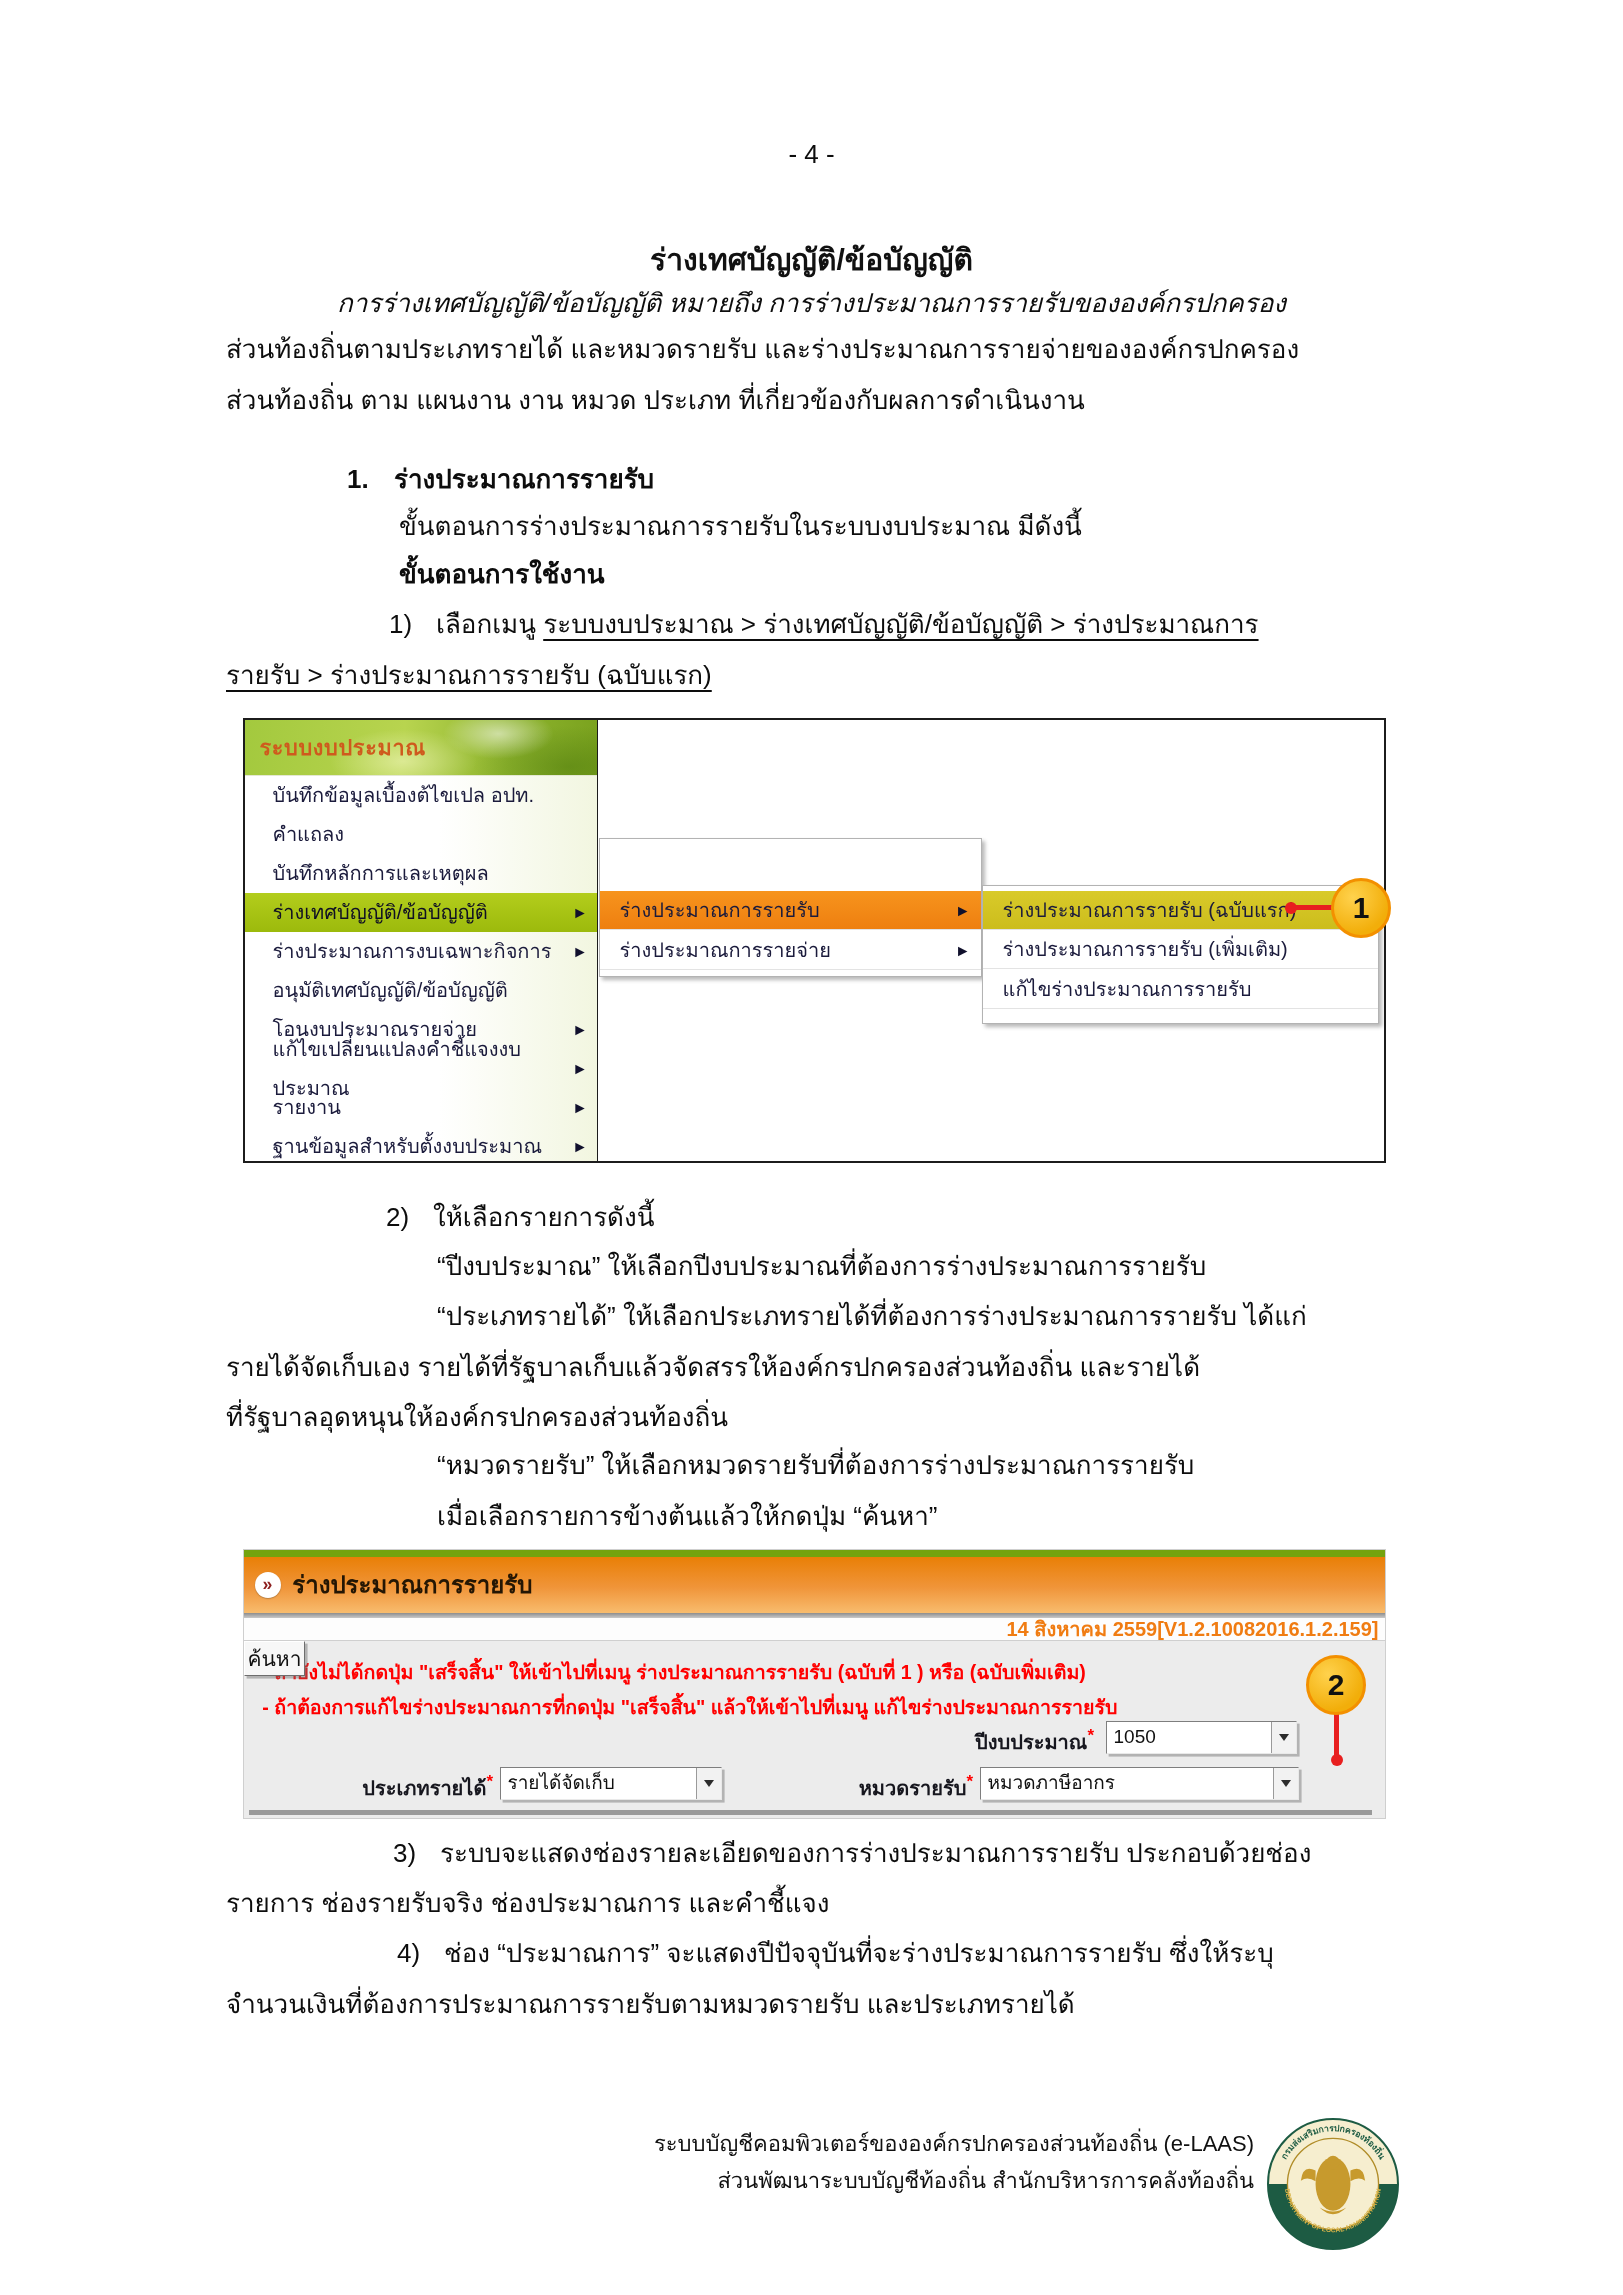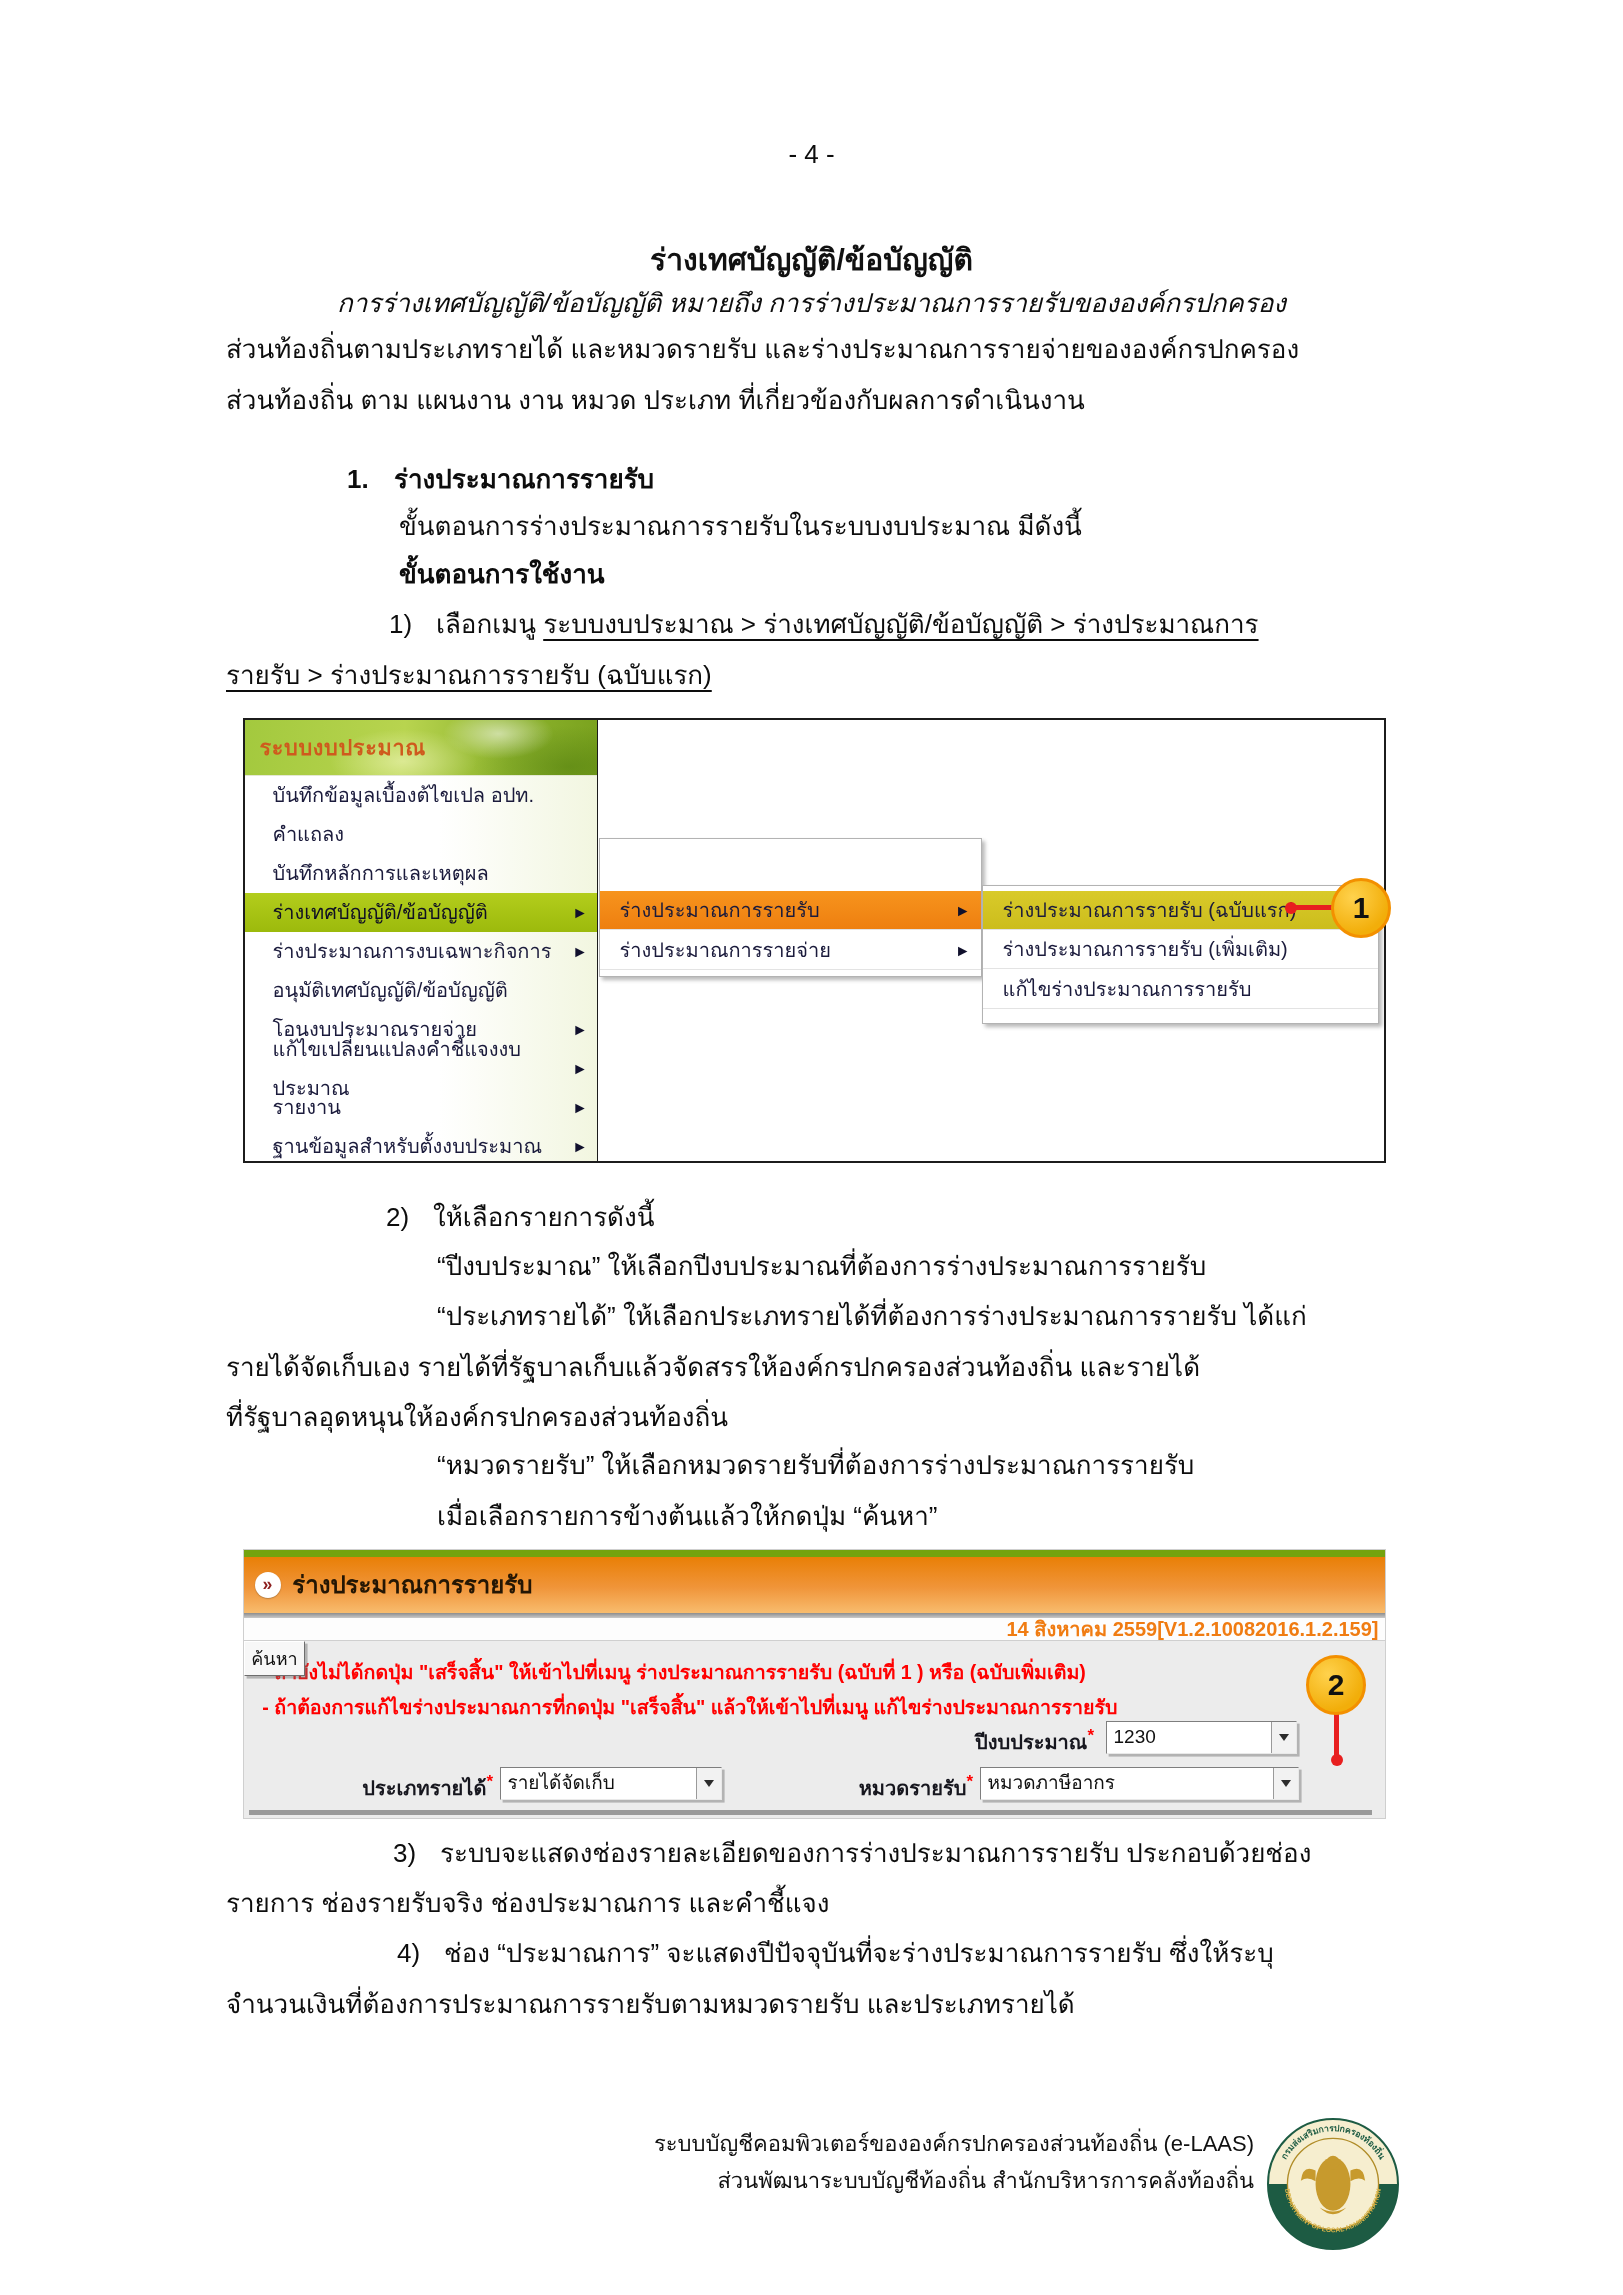--- a/index.html
+++ b/index.html
@@ -71,21 +71,21 @@
        border:1.3px solid;border-color:#7e7e7e #e9e9e9 #e9e9e9 #7e7e7e;
        box-shadow:2.6px 2.6px 0 rgba(110,110,110,.45);display:flex;align-items:stretch;}
   .selval{flex:1;font-size:19px;color:#101010;line-height:30px;padding-left:6.5px;
           overflow:hidden;white-space:nowrap;}
   .selarrow{flex:0 0 23.6px;border-left:0.7px solid #9a9a9a;background:#f2f2f2;
             display:flex;align-items:center;justify-content:center;}
   .selarrow:before{content:"";width:0;height:0;border-left:5.9px solid transparent;
             border-right:5.9px solid transparent;border-top:7.9px solid #2c2c2c;}
   #search-btn{position:absolute;width:61px;height:35px;background:#f7f7f7;
     border:1.3px solid;border-color:#ffffff #6e6e6e #6e6e6e #ffffff;
-    box-shadow:2.6px 2.6px 0 rgba(110,110,110,.45);font-size:18px;color:#101010;
+    box-shadow:2.6px 2.6px 0 rgba(110,110,110,.45);font-size:21px;color:#101010;
     display:flex;align-items:center;justify-content:center;box-sizing:border-box;
     font-family:"Liberation Sans",sans-serif;}
   #shot2-bottomline{position:absolute;left:5.2px;top:169px;width:1123px;height:5.2px;background:#9a9a9a;}
 
   
   #footer-block{position:absolute;top:2125px;left:0;width:1254px;text-align:right;
     font-size:22px;color:#101010;line-height:37px;}
   #dla-logo{position:absolute;left:1266px;top:2117px;width:134px;height:134px;}
 </style>
 </head>
@@ -203,21 +203,21 @@
       <span id="shot2-version">14 สิงหาคม 2559[V1.2.10082016.1.2.159]</span>
     </div>
     <div id="shot2-content">
       <div class="warn" style="top:14.4px;">- ถ้ายังไม่ได้กดปุ่ม "เสร็จสิ้น" ให้เข้าไปที่เมนู ร่างประมาณการรายรับ (ฉบับที่ 1 ) หรือ (ฉบับเพิ่มเติม)</div>
       <div class="warn" style="top:50px;">- ถ้าต้องการแก้ไขร่างประมาณการที่กดปุ่ม "เสร็จสิ้น" แล้วให้เข้าไปที่เมนู แก้ไขร่างประมาณการรายรับ</div>
 
       <div class="flabel" style="left:680px;top:85px;width:170px;">
         <span>ปีงบประมาณ</span><span class="req">*</span>
       </div>
       <div class="sel" style="left:862px;top:80px;width:191px;">
-        <span class="selval">1230</span>
+        <span class="selval">1050</span>
         <span class="selarrow"></span>
       </div>
 
       <div class="callout" style="left:1062px;top:13.7px;">2</div>
       <span class="leadline" style="left:1090px;top:73px;width:5.2px;height:42px;"></span>
       <span class="leaddot" style="left:1087px;top:113px;"></span>
 
       <div class="flabel" style="left:85px;top:131px;width:164px;">
         <span>ประเภทรายได้</span><span class="req">*</span>
       </div>

